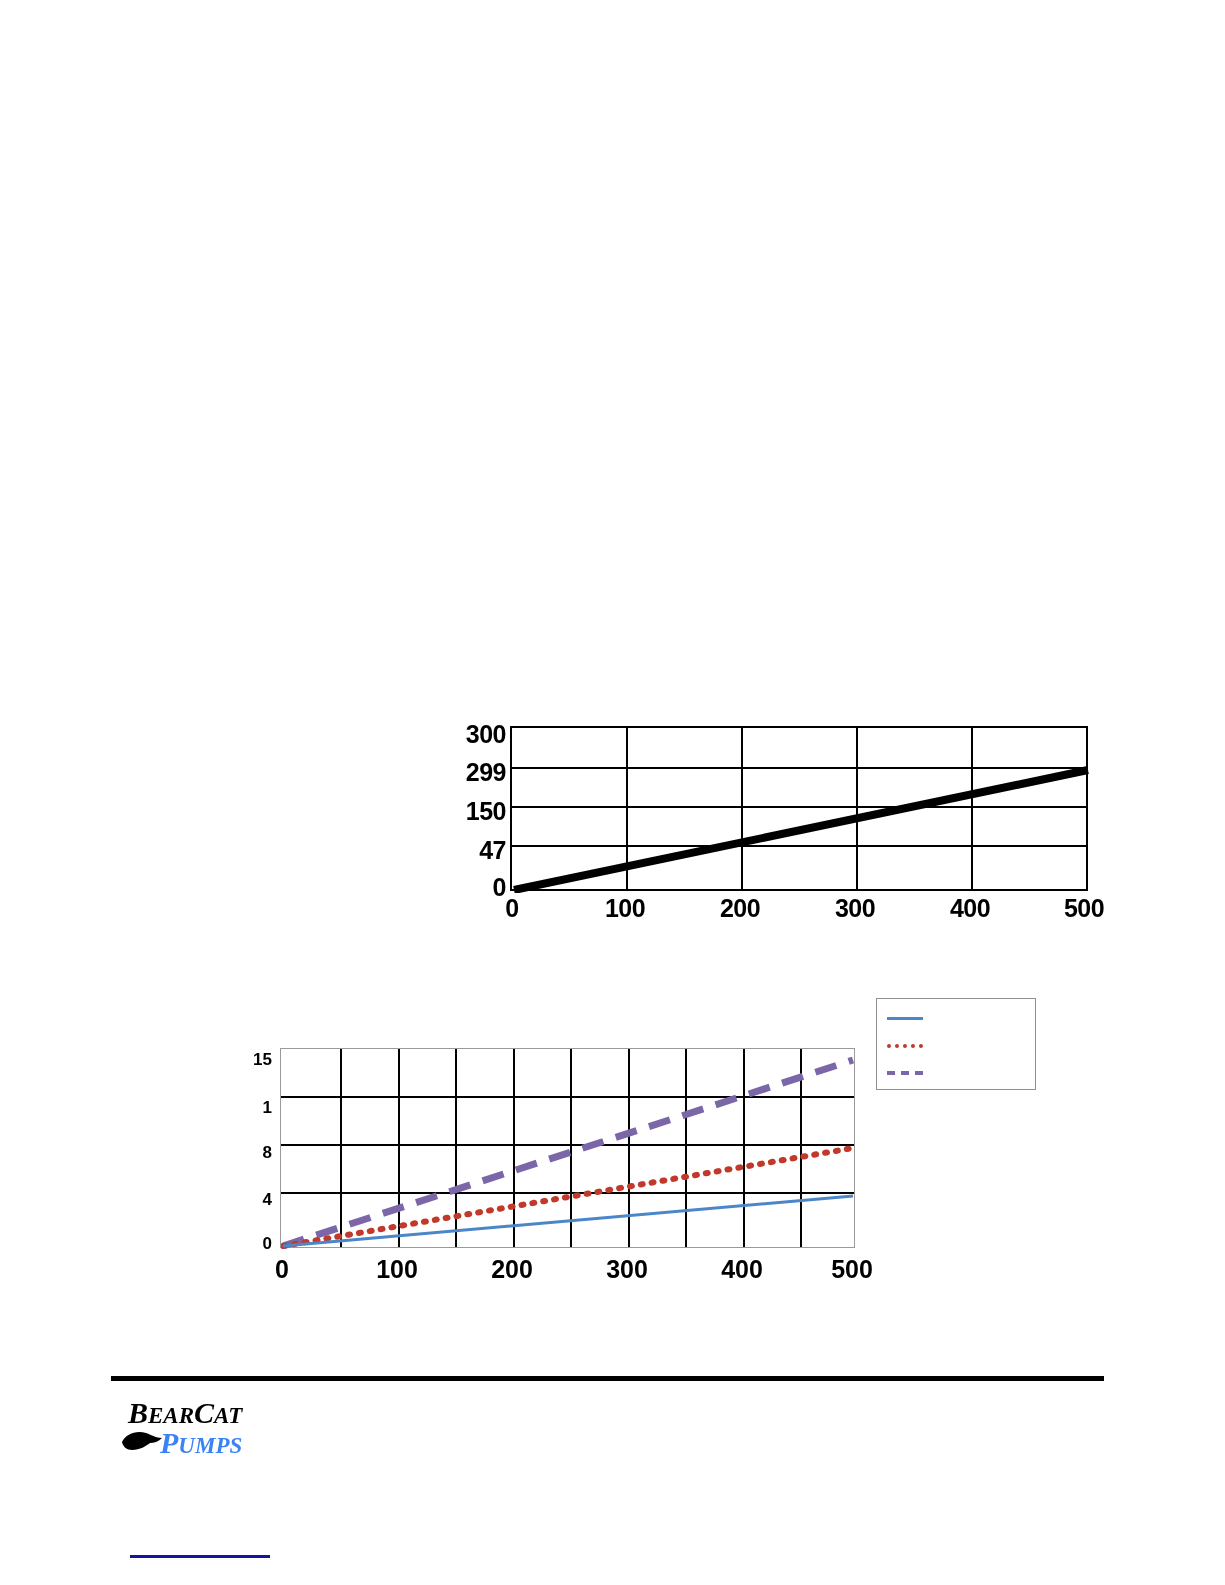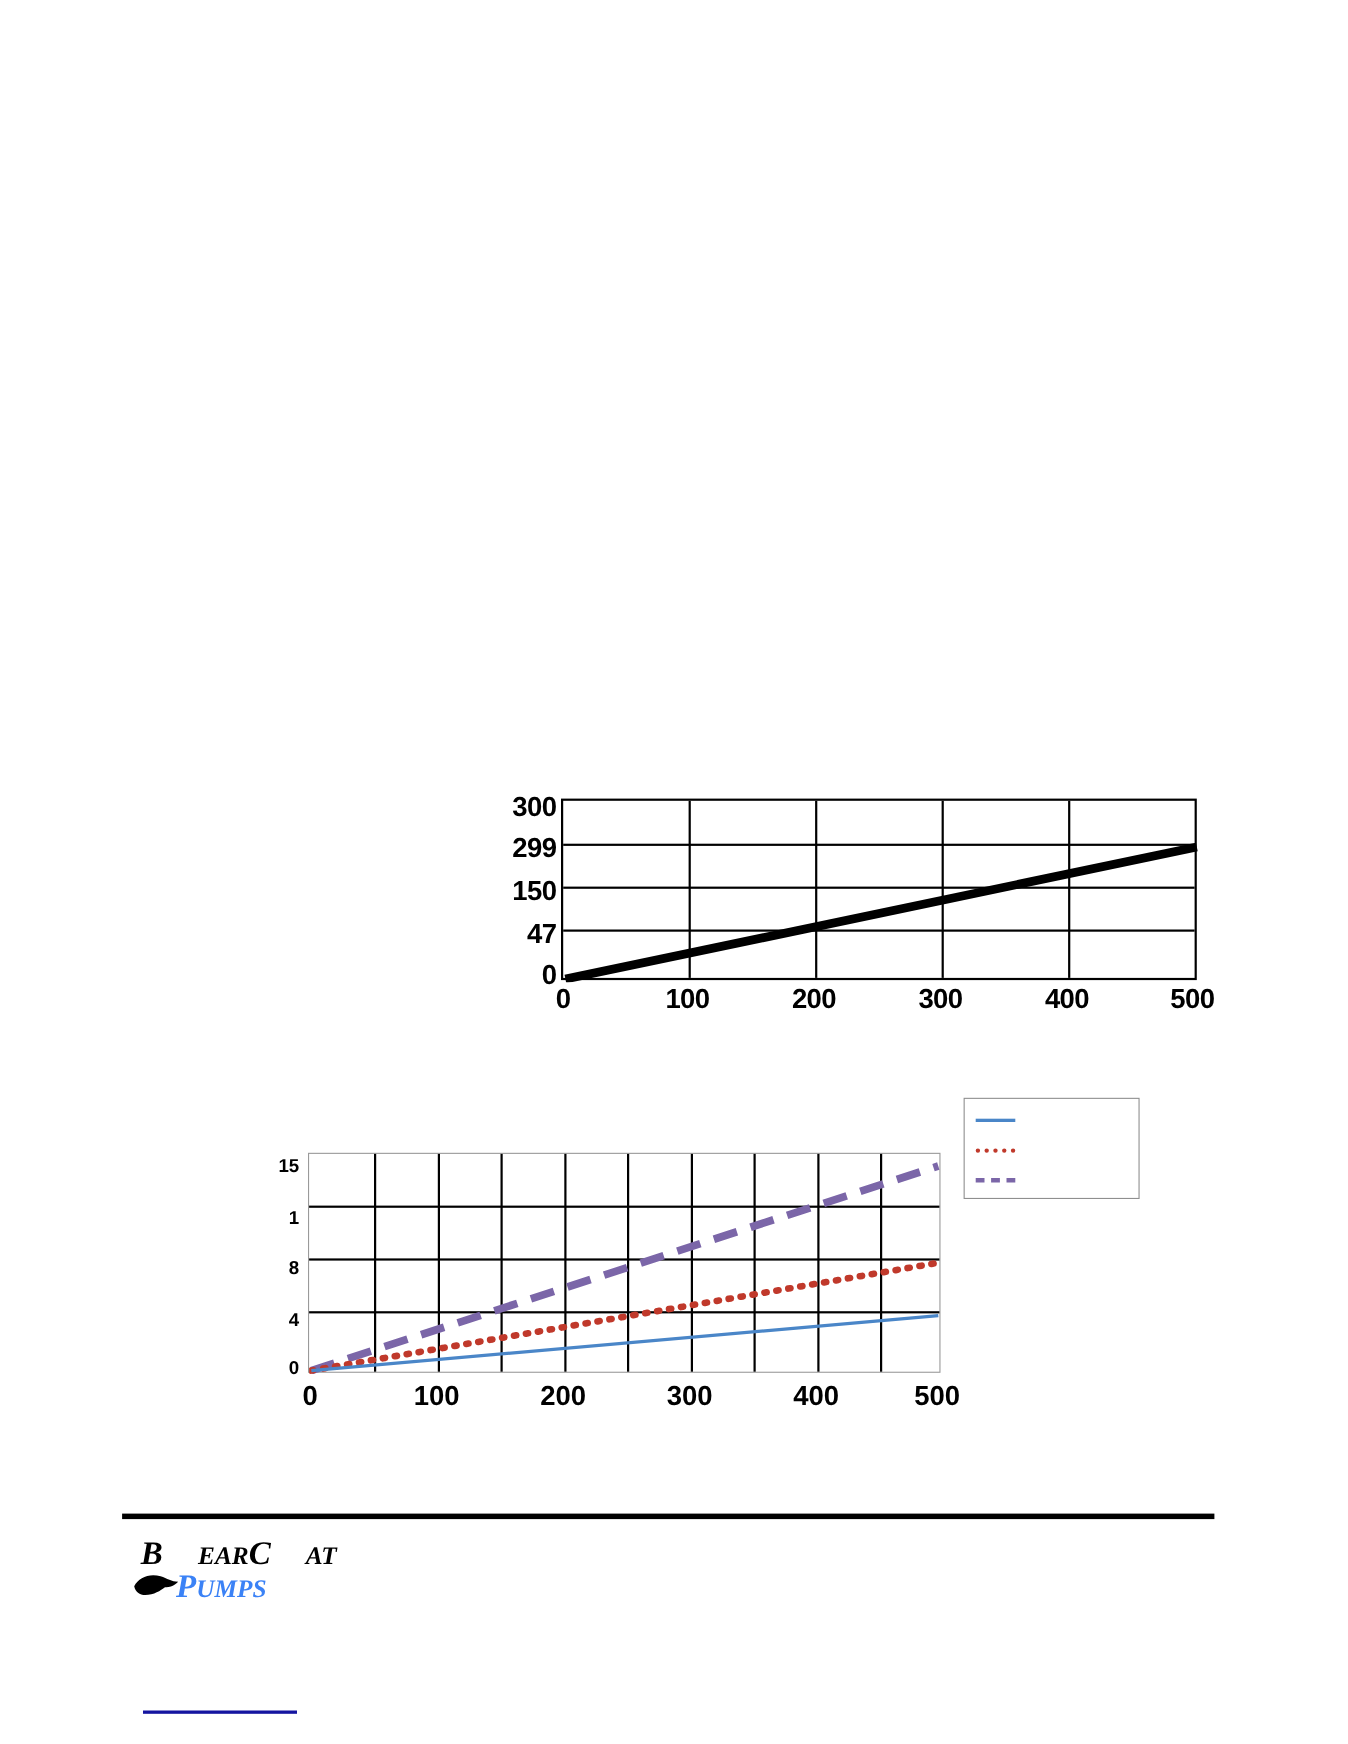--- a/index.html
+++ b/index.html
@@ -201,21 +201,21 @@
     left: 8px;
     top: 0px;
     font-family: "Liberation Serif", serif;
     font-style: italic;
     font-weight: bold;
     font-size: 30px;
     letter-spacing: 0px;
     color: #000000;
     white-space: nowrap;
   }
-  .logo .line1 .small { font-size: 23px; margin-left: 32px; }
+  .logo .line1 .small { font-size: 23px; }
   .logo .line2 {
     position: absolute;
     left: 40px;
     top: 30px;
     font-family: "Liberation Serif", serif;
     font-style: italic;
     font-weight: bold;
     font-size: 30px;
     color: #3b82f6;
     white-space: nowrap;

